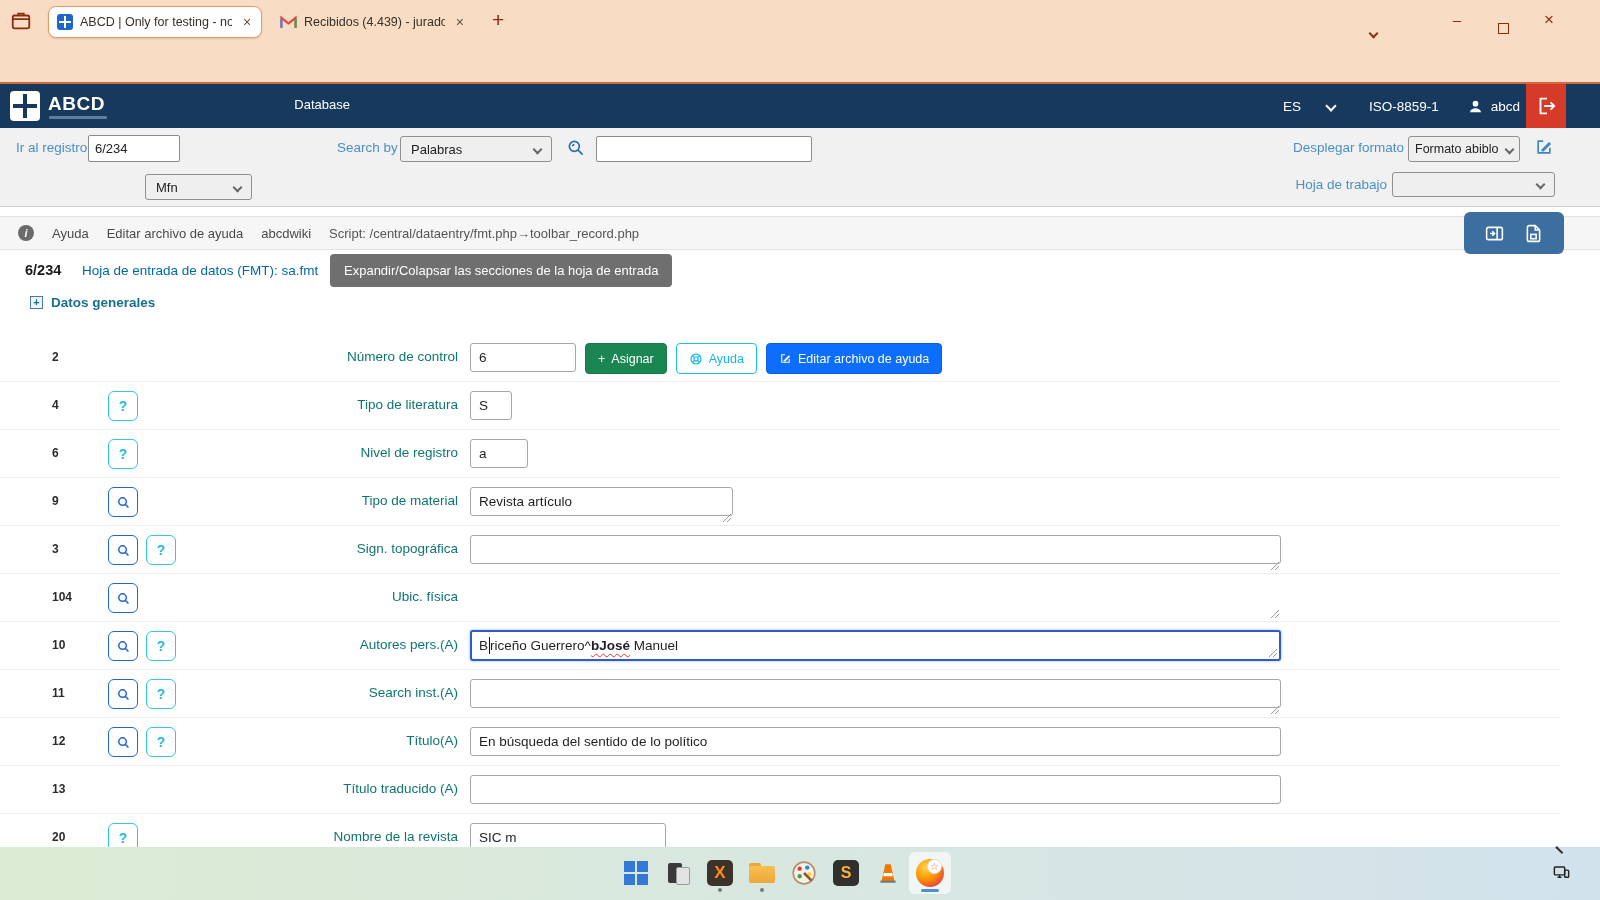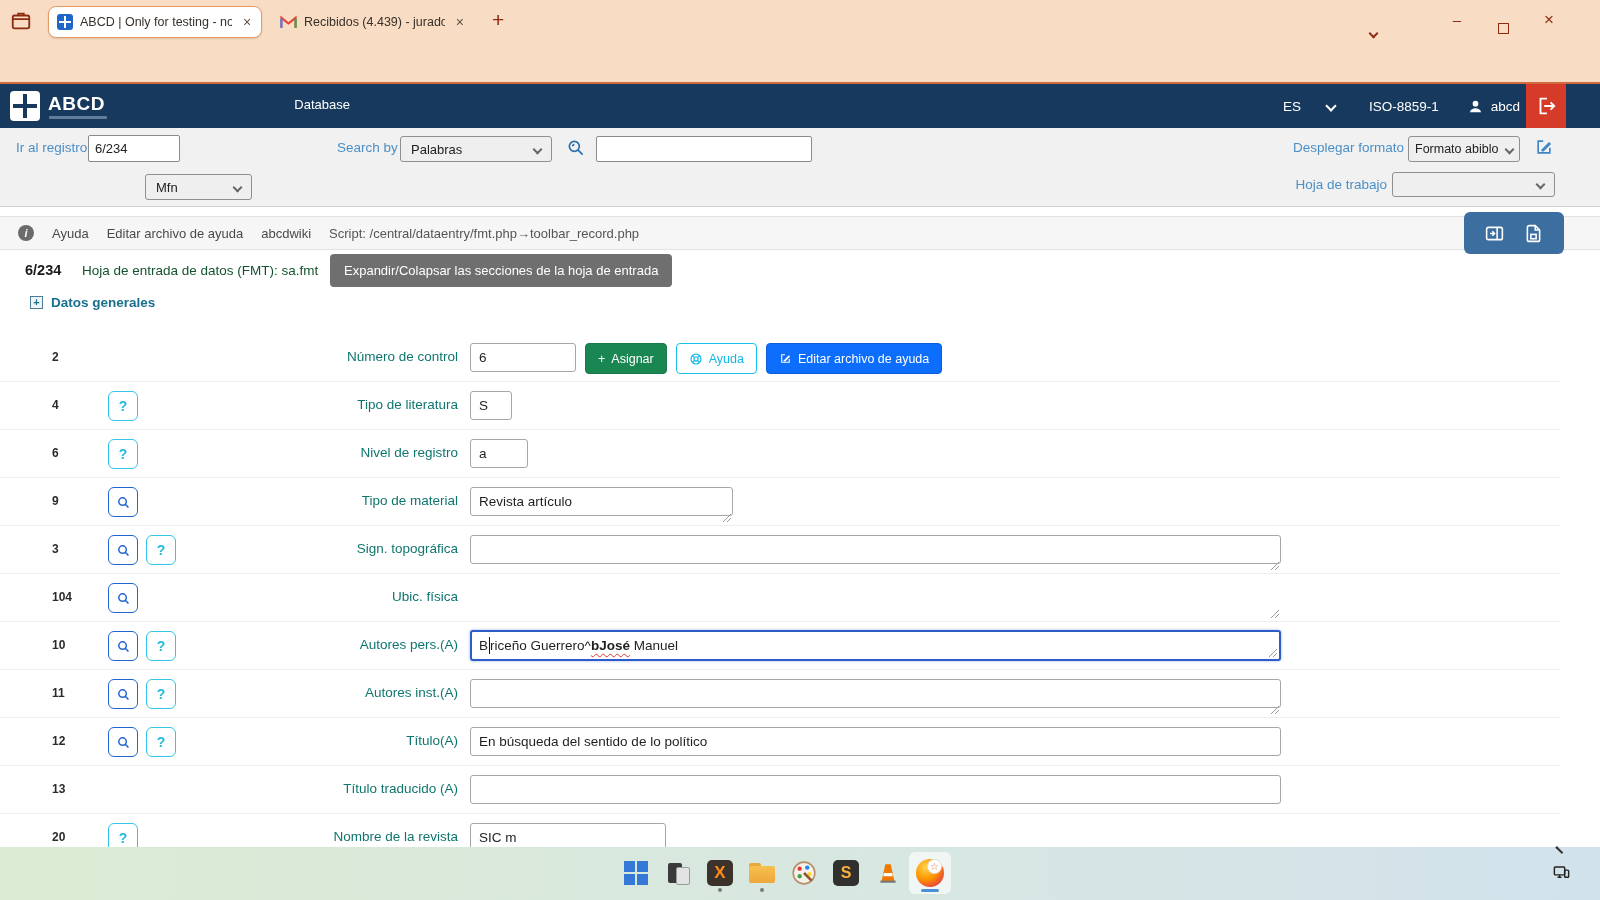--- a/index.html
+++ b/index.html
@@ -61,21 +61,21 @@
 
   
   .helpbar { position:absolute; left:0; top:216px; width:1600px; height:34px; background:#f6f6f6; border-top:1px solid #e2e2e2; border-bottom:1px solid #e2e2e2; display:flex; align-items:center; gap:18px; padding-left:18px; font-size:13px; color:#4a4a4a; }
   .info-dot { width:16px; height:16px; border-radius:50%; background:#6b6b6b; color:#fff; font-size:11px; font-weight:bold; text-align:center; line-height:16px; font-style:italic; }
   .bluepanel { position:absolute; left:1464px; top:212px; width:100px; height:42px; background:#3c6fa0; border-radius:6px; display:flex; align-items:center; justify-content:center; gap:18px; z-index:6; color:#fff; }
   .bluepanel .ic { width:21px; height:21px; }
 
   
   .content { position:absolute; left:0; top:251px; width:1600px; height:596px; background:#fff; overflow:hidden; }
   .rec-pos { position:absolute; left:25px; top:11px; font-size:14.5px; font-weight:bold; color:#1a1a1a; }
-  .rec-title { position:absolute; left:82px; top:12px; font-size:13.5px; color:#14532d; }
+  .rec-title { position:absolute; left:82px; top:12px; font-size:13.5px; color:#0369a1; }
   .tooltip { position:absolute; left:330px; top:3px; height:33px; line-height:33px; background:#6f6f6f; color:#fff; font-size:13px; padding:0 14px; border-radius:4px; z-index:5; white-space:nowrap; }
   .section { position:absolute; left:30px; top:44px; display:flex; align-items:center; gap:8px; }
   .plusbox { width:13px; height:13px; border:1px solid #4a7c97; color:#19708c; font-size:11px; line-height:11px; text-align:center; font-weight:bold; background:#eef4f7; }
   .section-title { font-size:13.5px; font-weight:bold; color:#19708c; }
   .field-row { position:absolute; left:0; width:1560px; height:48px; border-bottom:1px solid #efefef; }
   .f-tag { position:absolute; left:52px; top:16px; font-size:12px; font-weight:bold; color:#2b2b2b; }
   .f-btns { position:absolute; left:108px; top:9px; display:flex; gap:8px; }
   .hbtn { width:30px; height:30px; border-radius:6px; background:#fff; display:flex; align-items:center; justify-content:center; font-size:14px; font-weight:bold; }
   .hbtn.q { border:1.5px solid #2166d1; color:#2166d1; }
   .hbtn.hq { border:1.5px solid #33c5ea; color:#22b8e4; }
@@ -572,21 +572,21 @@
         <span class="f-tag">11</span>
         <span class="f-btns">
           <span class="hbtn q">
             <svg viewBox="0 0 24 24" width="15" height="15" fill="none" stroke="currentColor" stroke-width="2.4">
               <circle cx="10.5" cy="10.5" r="6"></circle>
               <path d="M15 15l5 5"></path>
             </svg>
           </span>
           <span class="hbtn hq">?</span>
         </span>
-        <span class="f-label">Autores inst.(A)</span>
+        <span class="f-label">Search inst.(A)</span>
         <input class="f-input" spellcheck="false" style="width: 811px;">
         <span class="grip" style="left: 1269px; top: 34px; bottom: auto;"></span>
       </div>
       <div class="field-row" style="top: 467px;">
         <span class="f-tag">12</span>
         <span class="f-btns">
           <span class="hbtn q">
             <svg viewBox="0 0 24 24" width="15" height="15" fill="none" stroke="currentColor" stroke-width="2.4">
               <circle cx="10.5" cy="10.5" r="6"></circle>
               <path d="M15 15l5 5"></path>

